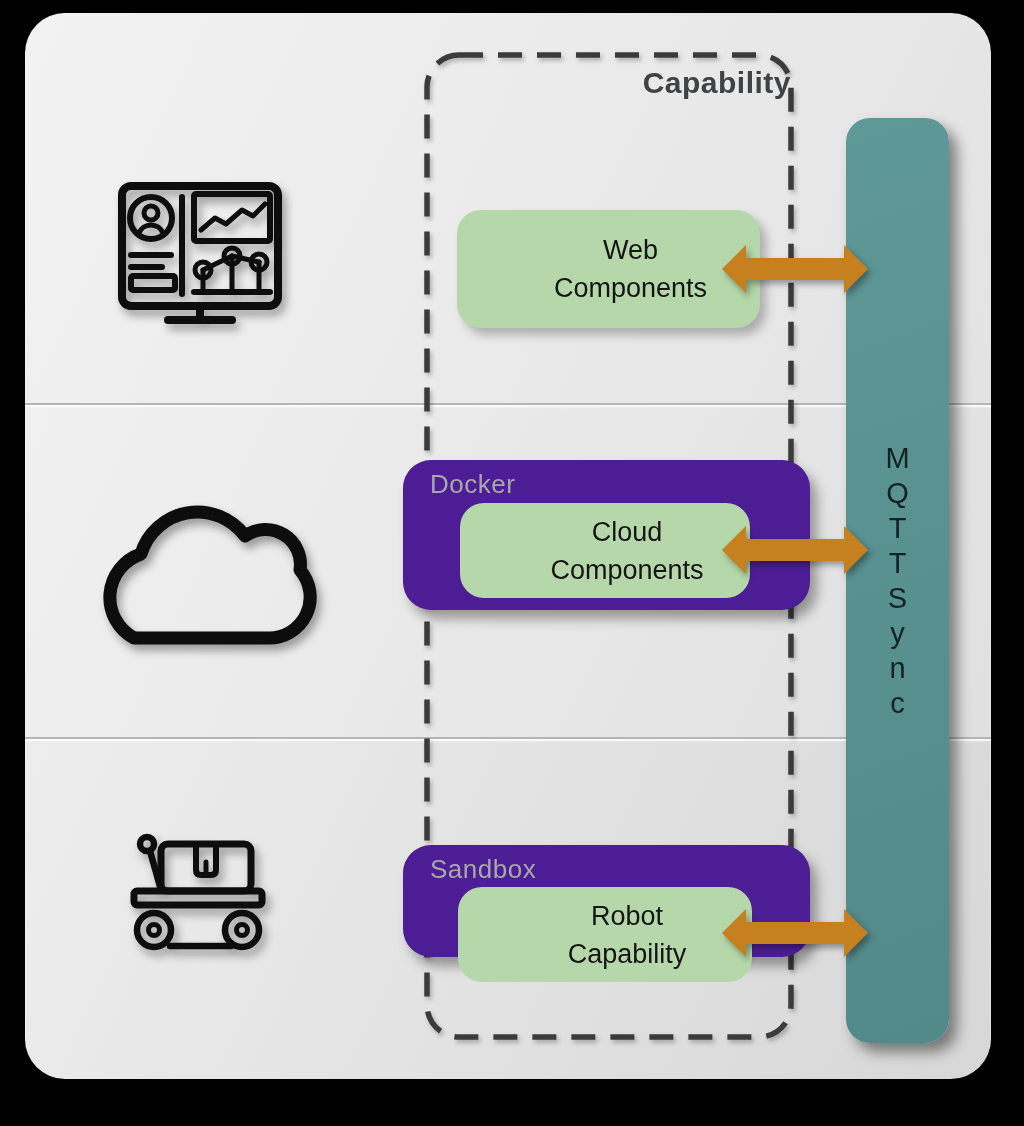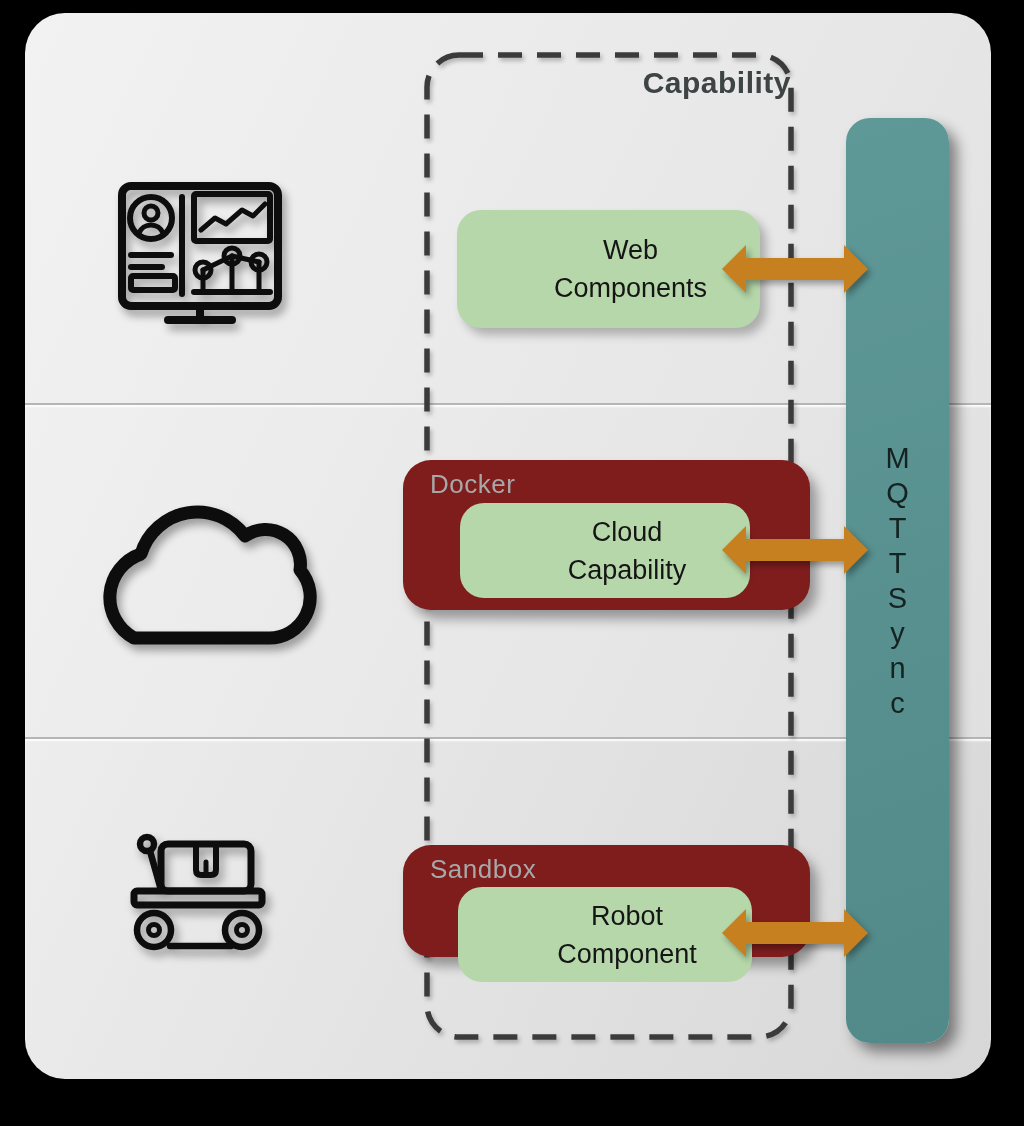--- a/index.html
+++ b/index.html
@@ -45,21 +45,21 @@
     background: linear-gradient(160deg, #5e9897 0%, #57908f 55%, #528a89 100%);
     border-radius: 24px;
     box-shadow: 8px 9px 14px rgba(0,0,0,0.45);
     display: flex; flex-direction: column; align-items: center; justify-content: center;
     gap: 6px;
   }
   .bus span { font-size: 29px; line-height: 29px; color: #142222; }
 
   
   .cont {
-    position: absolute; z-index: 4; background: #7f1d1d; border-radius: 28px;
+    position: absolute; z-index: 4; background: #4c1d95; border-radius: 28px;
     box-shadow: 7px 9px 12px rgba(0,0,0,0.35);
   }
   .cont-docker  { left: 403px; top: 460px; width: 407px; height: 150px; }
   .cont-sandbox { left: 403px; top: 845px; width: 407px; height: 112px; }
   .cont-label {
     position: absolute; left: 27px; top: 9px;
     font-size: 26px; color: #a8a8a8; letter-spacing: 0.5px;
   }
 
   
@@ -163,29 +163,29 @@
 
   <div class="comp comp-web">
     <span class="comp-label">Web
 Components</span>
   </div>
 
   <div class="cont cont-docker">
     <span class="cont-label">Docker</span>
     <div class="comp comp-cloud">
       <span class="comp-label">Cloud
-Capability</span>
+Components</span>
     </div>
   </div>
 
   <div class="cont cont-sandbox">
     <span class="cont-label">Sandbox</span>
     <div class="comp comp-robot">
       <span class="comp-label">Robot
-Component</span>
+Capability</span>
     </div>
   </div>
 
   <div class="arrow arrow-web">
     <svg viewBox="0 0 146 52">
       <polygon points="0,26 24,2 24,15 122,15 122,2 146,26 122,50 122,37 24,37 24,50" fill="#c6801f"></polygon>
     </svg>
   </div>
   <div class="arrow arrow-cloud">
     <svg viewBox="0 0 146 52">

